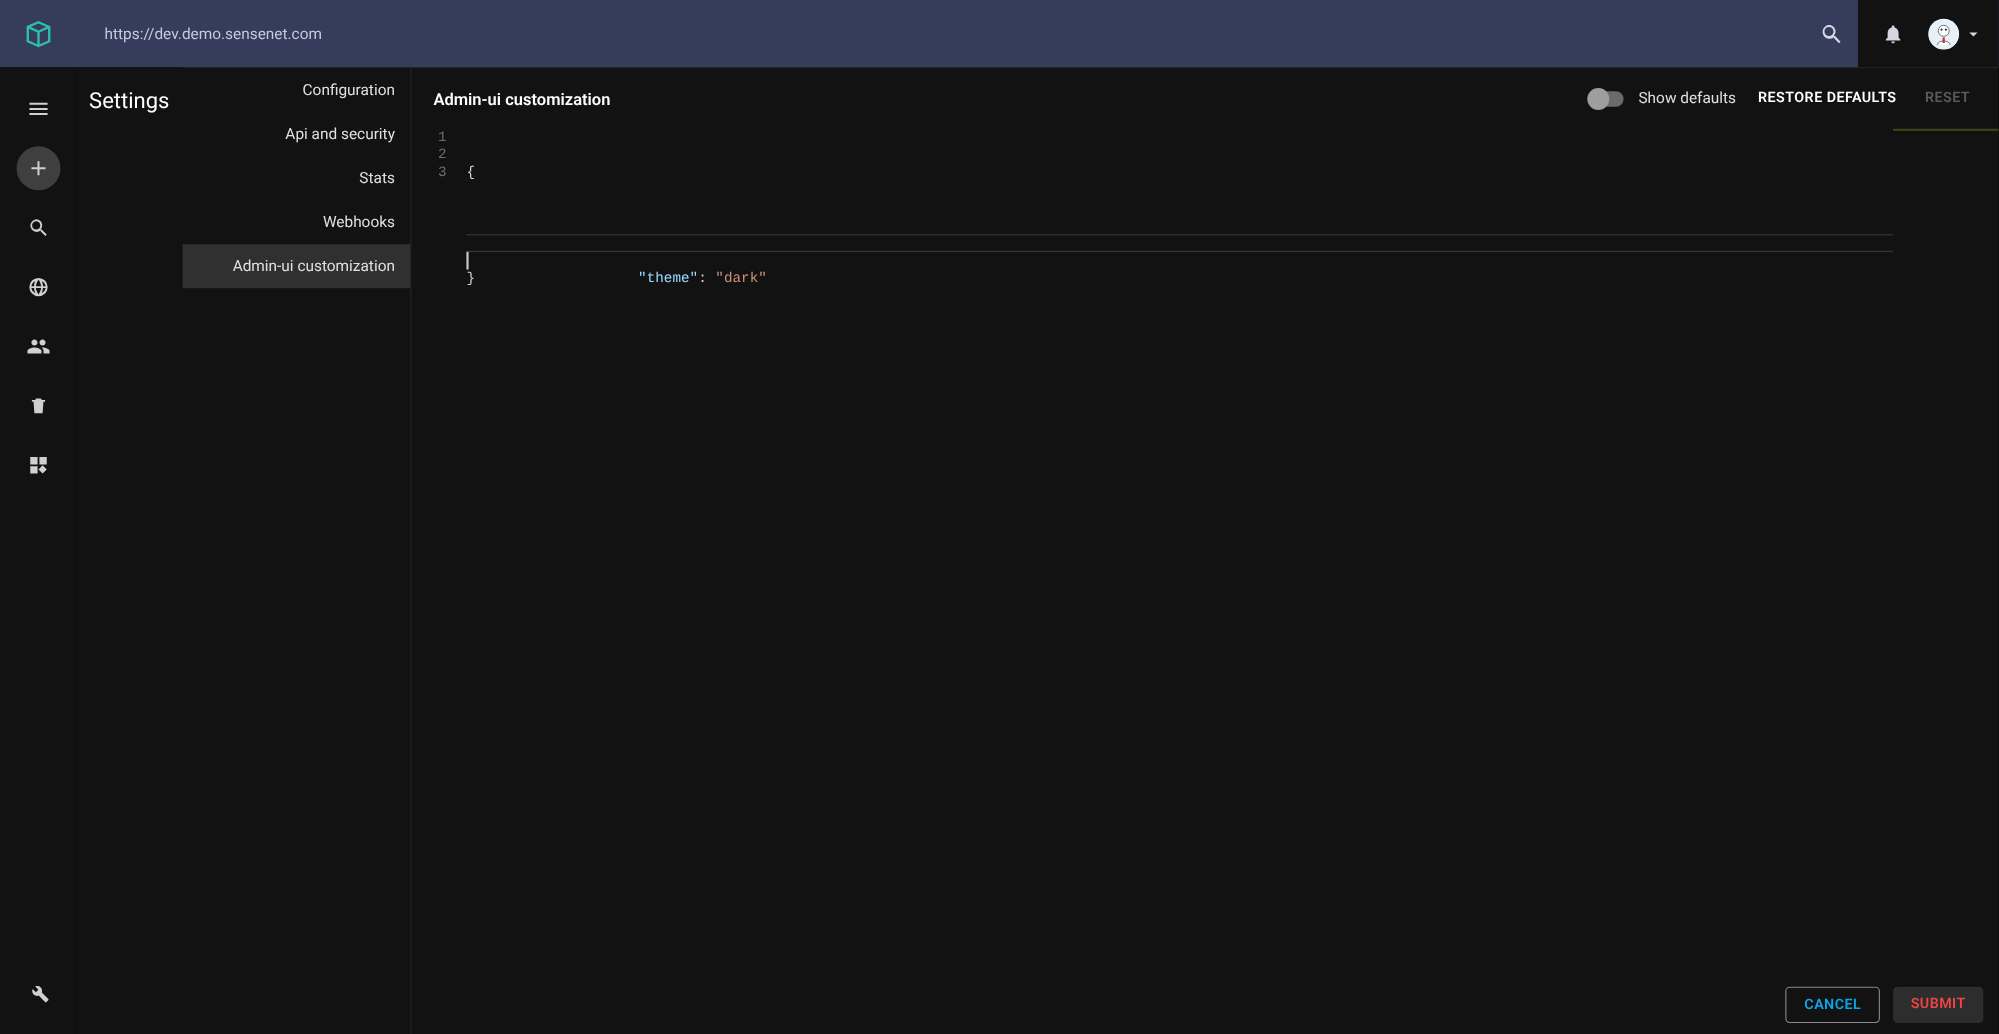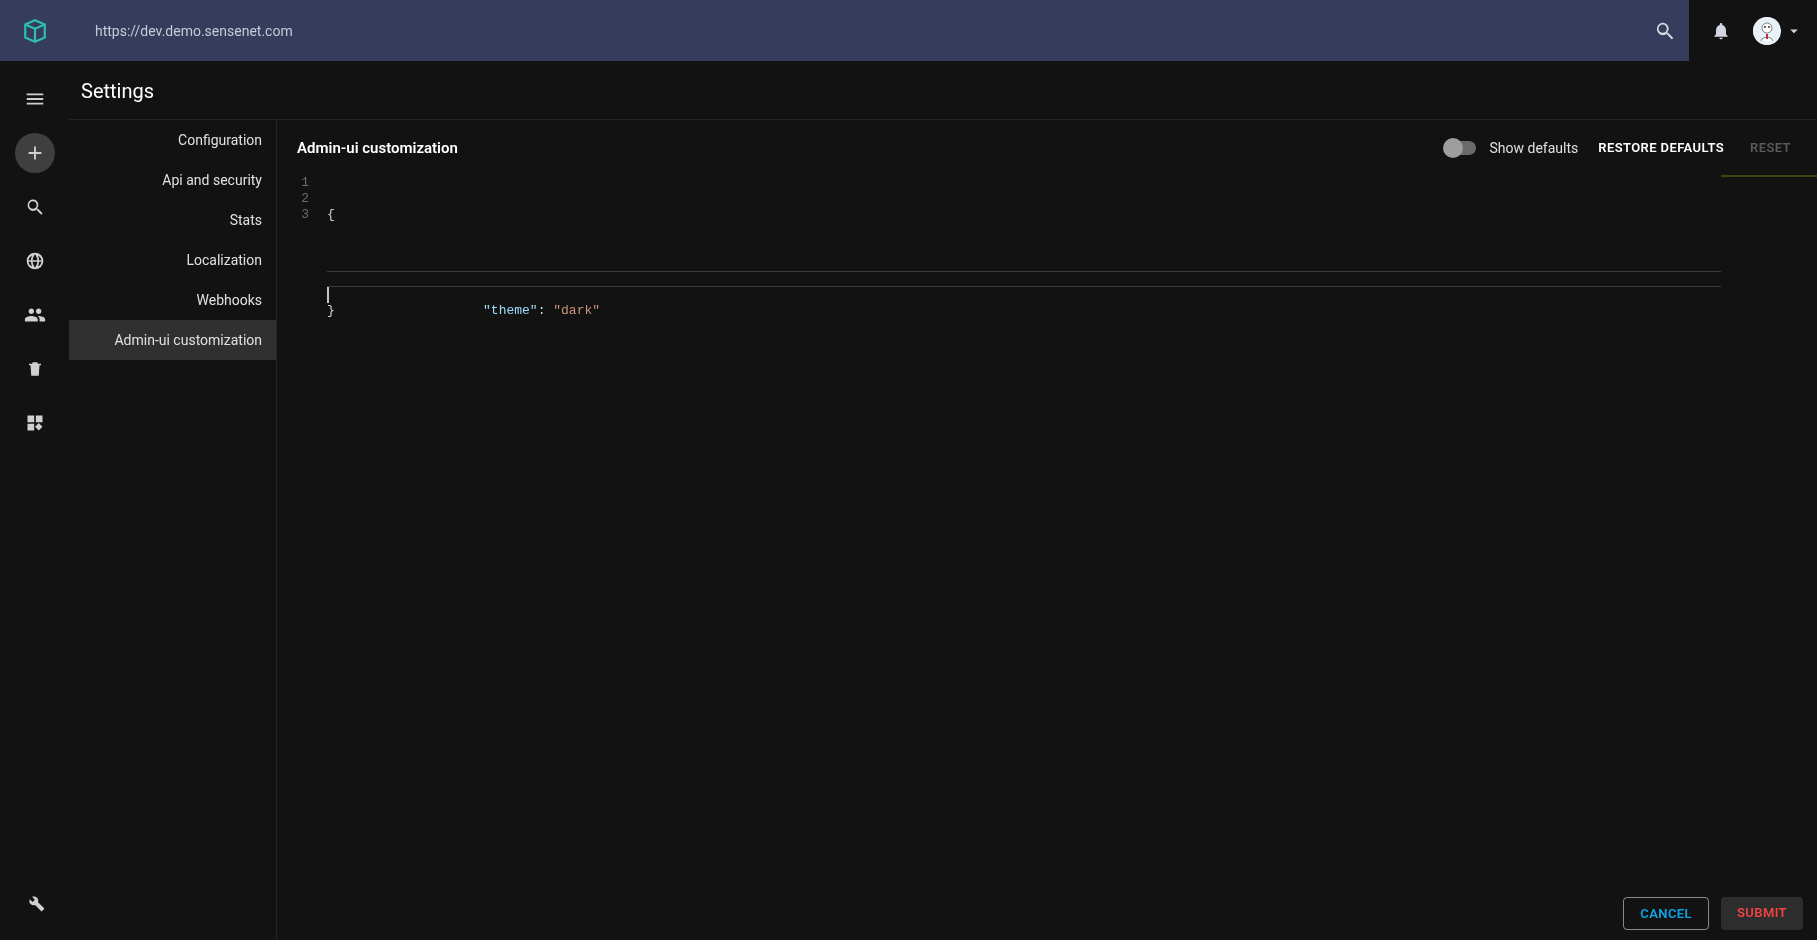--- a/index.html
+++ b/index.html
@@ -97,21 +97,20 @@
     border-radius:50%;
     width:40px;
     height:40px;
   }
   .rail-spacer { flex:1; }
 
   
   .page {
     flex:1;
     display:flex;
-    flex-direction:column;
     background:#121212;
     min-width:0;
   }
   .page-title {
     font-size:20px;
     font-weight:400;
     color:#fff;
     padding: 18px 12px 16px 12px;
   }
 
@@ -402,21 +401,20 @@
 
   <div class="page">
     <div class="page-title">Settings</div>
 
     <div class="content-row">
 
       <div class="settings-sidebar">
         <div class="settings-item">Configuration</div>
         <div class="settings-item">Api and security</div>
         <div class="settings-item">Stats</div>
-        <div class="settings-item">Localization</div>
         <div class="settings-item">Webhooks</div>
         <div class="settings-item active">Admin-ui customization</div>
       </div>
 
       <div class="main">
         <div class="panel-header">
           <span class="panel-title">Admin-ui customization</span>
           <span class="grow"></span>
           <div class="switch"></div>
           <span class="switch-label">Show defaults</span>

